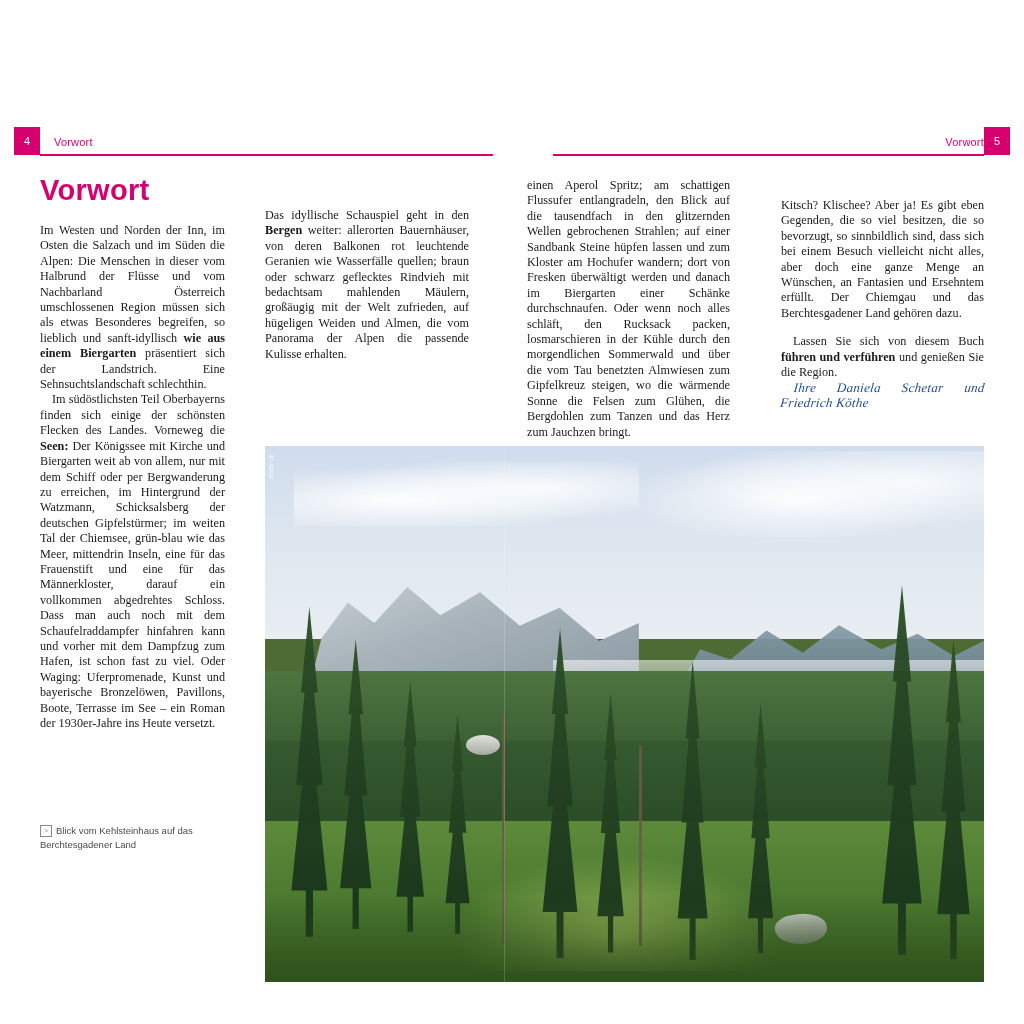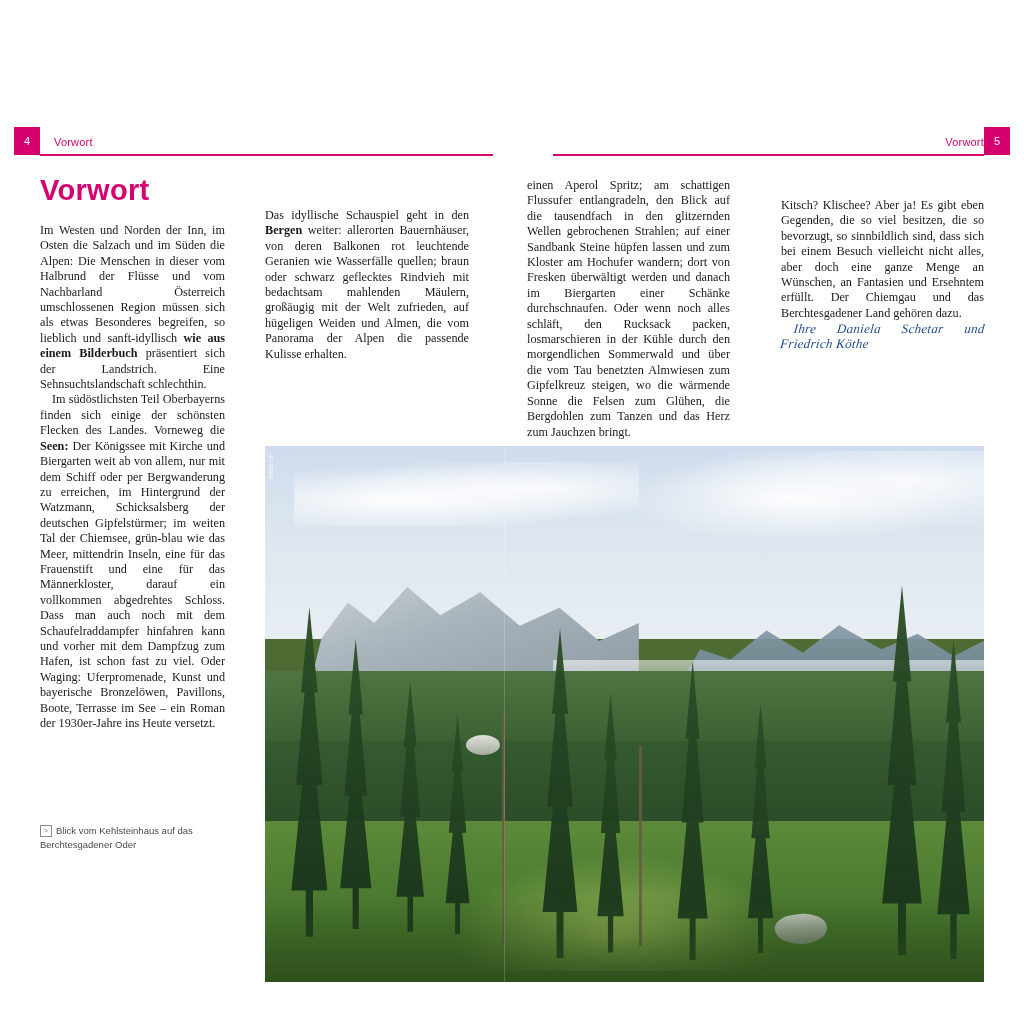--- a/index.html
+++ b/index.html
@@ -244,34 +244,35 @@
   <div class="page-tab left">4</div>
   <div class="page-tab right">5</div>
   <div class="head-rule left"></div>
   <div class="head-rule right"></div>
   <div class="head-label left">Vorwort</div>
   <div class="head-label right">Vorwort</div>
 
   <div class="headline">Vorwort</div>
 
   <div class="col" id="col1">
-    <p class="first">Im Westen und Norden der Inn, im Osten die Salzach und im Süden die Alpen: Die Menschen in dieser vom Halbrund der Flüsse und vom Nachbarland Österreich umschlossenen Region müssen sich als etwas Besonderes begreifen, so lieblich und sanft-idyllisch <b>wie aus einem Bilderbuch</b> präsentiert sich der Landstrich. Eine Sehnsuchtslandschaft schlechthin.</p>
+    <p class="first">Im Westen und Norden der Inn, im Osten die Salzach und im Süden die Alpen: Die Menschen in dieser vom Halbrund der Flüsse und vom Nachbarland Österreich umschlossenen Region müssen sich als etwas Besonderes begreifen, so lieblich und sanft-idyllisch <b>wie aus einem Biergarten</b> präsentiert sich der Landstrich. Eine Sehnsuchtslandschaft schlechthin.</p>
     <p>Im südöstlichsten Teil Oberbayerns finden sich einige der schönsten Flecken des Landes. Vorneweg die <b>Seen:</b> Der Königssee mit Kirche und Biergarten weit ab von allem, nur mit dem Schiff oder per Bergwanderung zu erreichen, im Hintergrund der Watzmann, Schicksalsberg der deutschen Gipfelstürmer; im weiten Tal der Chiemsee, grün-blau wie das Meer, mittendrin Inseln, eine für das Frauenstift und eine für das Männerkloster, darauf ein vollkommen abgedrehtes Schloss. Dass man auch noch mit dem Schaufelraddampfer hinfahren kann und vorher mit dem Dampfzug zum Hafen, ist schon fast zu viel. Oder Waging: Uferpromenade, Kunst und bayerische Bronzelöwen, Pavillons, Boote, Terrasse im See – ein Roman der 1930er-Jahre ins Heute versetzt.</p>
   </div>
 
   <div class="col" id="col2">
     <p class="first">Das idyllische Schauspiel geht in den <b>Bergen</b> weiter: allerorten Bauernhäuser, von deren Balkonen rot leuchtende Geranien wie Wasserfälle quellen; braun oder schwarz geflecktes Rindvieh mit bedachtsam mahlenden Mäulern, großäugig mit der Welt zufrieden, auf hügeligen Weiden und Almen, die vom Panorama der Alpen die passende Kulisse erhalten.</p>
   </div>
 
   <div class="col" id="col3">
     <p class="first">einen Aperol Spritz; am schattigen Flussufer entlangradeln, den Blick auf die tausendfach in den glitzernden Wellen gebrochenen Strahlen; auf einer Sandbank Steine hüpfen lassen und zum Kloster am Hochufer wandern; dort von Fresken überwältigt werden und danach im Biergarten einer Schänke durchschnaufen. Oder wenn noch alles schläft, den Rucksack packen, losmarschieren in der Kühle durch den morgendlichen Sommerwald und über die vom Tau benetzten Almwiesen zum Gipfelkreuz steigen, wo die wärmende Sonne die Felsen zum Glühen, die Bergdohlen zum Tanzen und das Herz zum Jauchzen bringt.</p>
   </div>
 
   <div class="col col4" id="col4">
     <p class="first">Kitsch? Klischee? Aber ja! Es gibt eben Gegenden, die so viel besitzen, die so bevorzugt, so sinnbildlich sind, dass sich bei einem Besuch vielleicht nicht alles, aber doch eine ganze Menge an Wünschen, an Fantasien und Ersehntem erfüllt. Der Chiemgau und das Berchtesgadener Land gehören dazu.</p>
+    <p class="spaced">Lassen Sie sich von diesem Buch <b>führen und verführen</b> und genießen Sie die Region.</p>
     <p class="signature">Ihre Daniela Schetar und Friedrich Köthe</p>
   </div>
 
   <div class="photo">
     <div class="sky"></div>
     <div class="clouds1"></div>
     <div class="clouds2"></div>
     <div class="massif"></div>
     <div class="ridge-blue"></div>
     <div class="ridge-mid"></div>
@@ -297,16 +298,16 @@
     <div class="trunk" style="left:33%; top:50%; width:3px; height:230px;"></div>
     <div class="trunk" style="left:52%; top:56%; width:3px; height:200px;"></div>
 
     <div class="foreground"></div>
     <div class="seam"></div>
   </div>
 
   <div class="photo-credit">DS05-16</div>
 
   <div class="caption">
-    <span class="marker">&gt;</span><span>Blick vom Kehlsteinhaus auf das Berchtesgadener Oder</span>
+    <span class="marker">&gt;</span><span>Blick vom Kehlsteinhaus auf das Berchtesgadener Land</span>
   </div>
 
 </div>
 
 </body></html>

